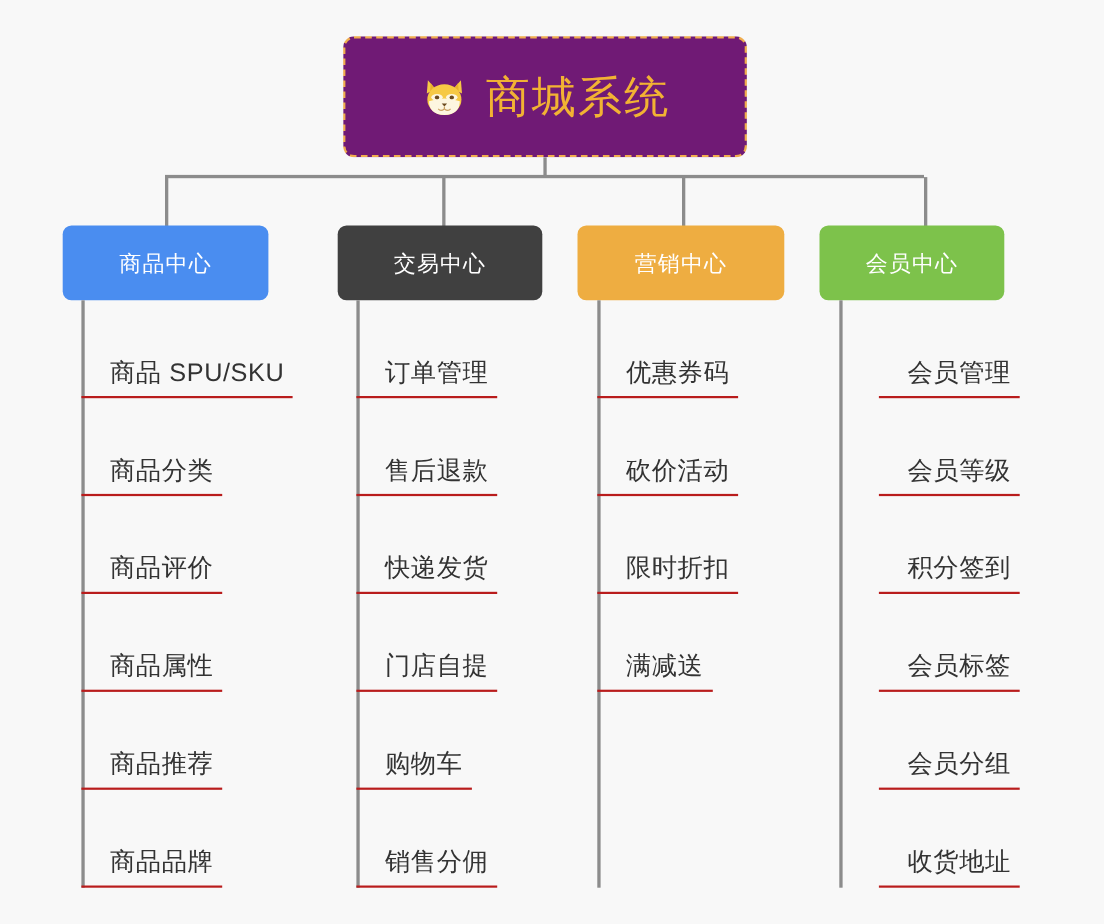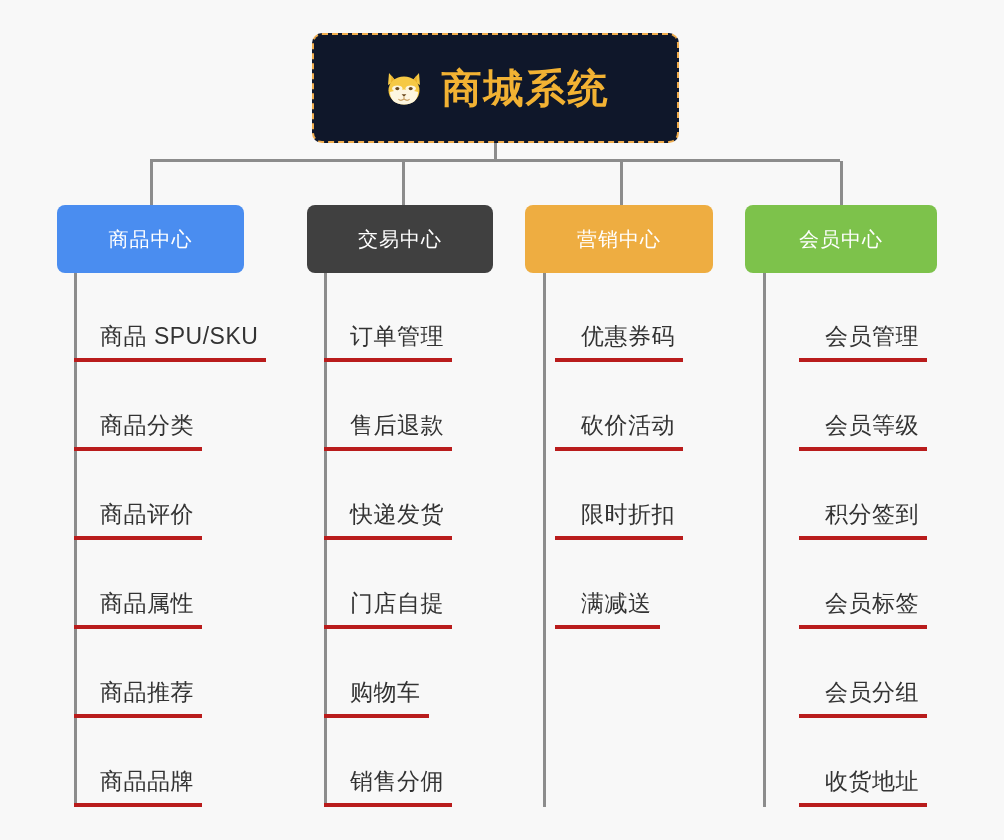--- a/index.html
+++ b/index.html
@@ -19,28 +19,27 @@
     background: #f8f8f8;
   }
 
   
   .root-node {
     position: absolute;
     left: 312px;
     top: 33px;
     width: 367px;
     height: 110px;
-    background: #0f172a;
+    background: #701a75;
     border: 2px dashed #f0ad4e;
     border-radius: 10px;
     display: flex;
     align-items: center;
     justify-content: center;
     gap: 16px;
-    font-weight: bold;
   }
   .root-emoji {
     font-size: 40px;
     line-height: 1;
     display: block;
   }
   .root-emoji svg { display: block; }
   .root-title {
     font-size: 40px;
     color: #f2b233;
@@ -107,21 +106,21 @@
     top: 112px;
   }
   .leaf-item {
     position: relative;
     height: 89px;
     display: flex;
     align-items: flex-end;
   }
   .leaf-inner {
     display: inline-block;
-    border-bottom: 4px solid #b91c1c;
+    border-bottom: 2px solid #b91c1c;
     padding: 0 8px 6px 26px;
     white-space: nowrap;
   }
   .leaf-label {
     font-size: 23px;
     color: #333333;
     letter-spacing: 0.5px;
   }
 </style>
 </head>
@@ -208,38 +207,38 @@
           <div class="leaf-inner"><span class="leaf-label">销售分佣</span></div>
         </div>
       </div>
     </div>
     <div class="column" style="left: 0px;">
       <div class="col-drop" style="left: 620px;"></div>
       <div class="cat-box" style="left: 525px; width: 188px; background: rgb(238, 173, 65);">
         <span class="cat-label">营销中心</span>
       </div>
       <div class="spine" style="left: 543px; top: 112px; height: 534px;"></div>
-      <div class="leaf-list" style="left: 543px; padding-left: 12px;">
+      <div class="leaf-list" style="left: 543px;">
         <div class="leaf-item">
           <div class="leaf-inner"><span class="leaf-label">优惠券码</span></div>
         </div>
         <div class="leaf-item">
           <div class="leaf-inner"><span class="leaf-label">砍价活动</span></div>
         </div>
         <div class="leaf-item">
           <div class="leaf-inner"><span class="leaf-label">限时折扣</span></div>
         </div>
         <div class="leaf-item">
           <div class="leaf-inner"><span class="leaf-label">满减送</span></div>
         </div>
       </div>
     </div>
     <div class="column" style="left: 0px;">
       <div class="col-drop" style="left: 840px;"></div>
-      <div class="cat-box" style="left: 745px; width: 192px; background: rgb(125, 194, 75); font-family: Liberation Mono, monospace;">
+      <div class="cat-box" style="left: 745px; width: 168px; background: rgb(125, 194, 75); font-family: Liberation Mono, monospace;">
         <span class="cat-label">会员中心</span>
       </div>
       <div class="spine" style="left: 763px; top: 112px; height: 534px;"></div>
       <div class="leaf-list" style="left: 763px; margin-left: 36px;">
         <div class="leaf-item">
           <div class="leaf-inner"><span class="leaf-label">会员管理</span></div>
         </div>
         <div class="leaf-item">
           <div class="leaf-inner"><span class="leaf-label">会员等级</span></div>
         </div>

